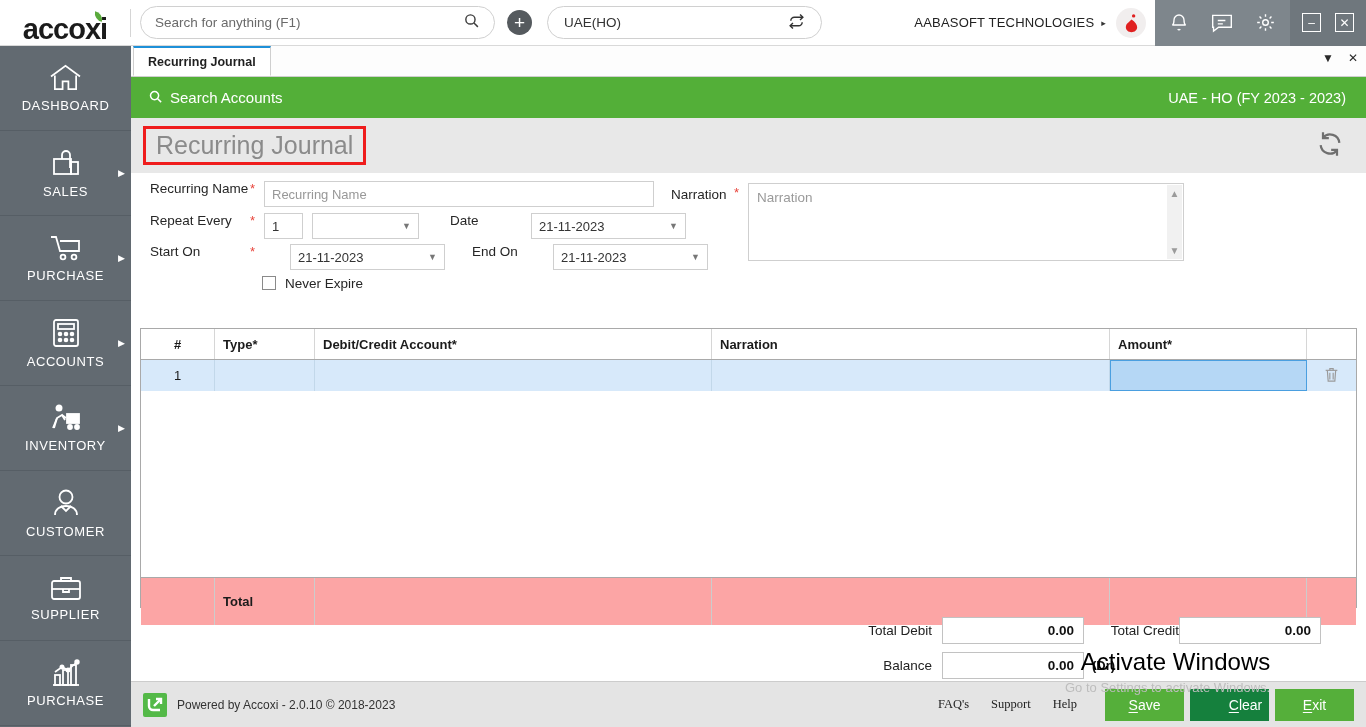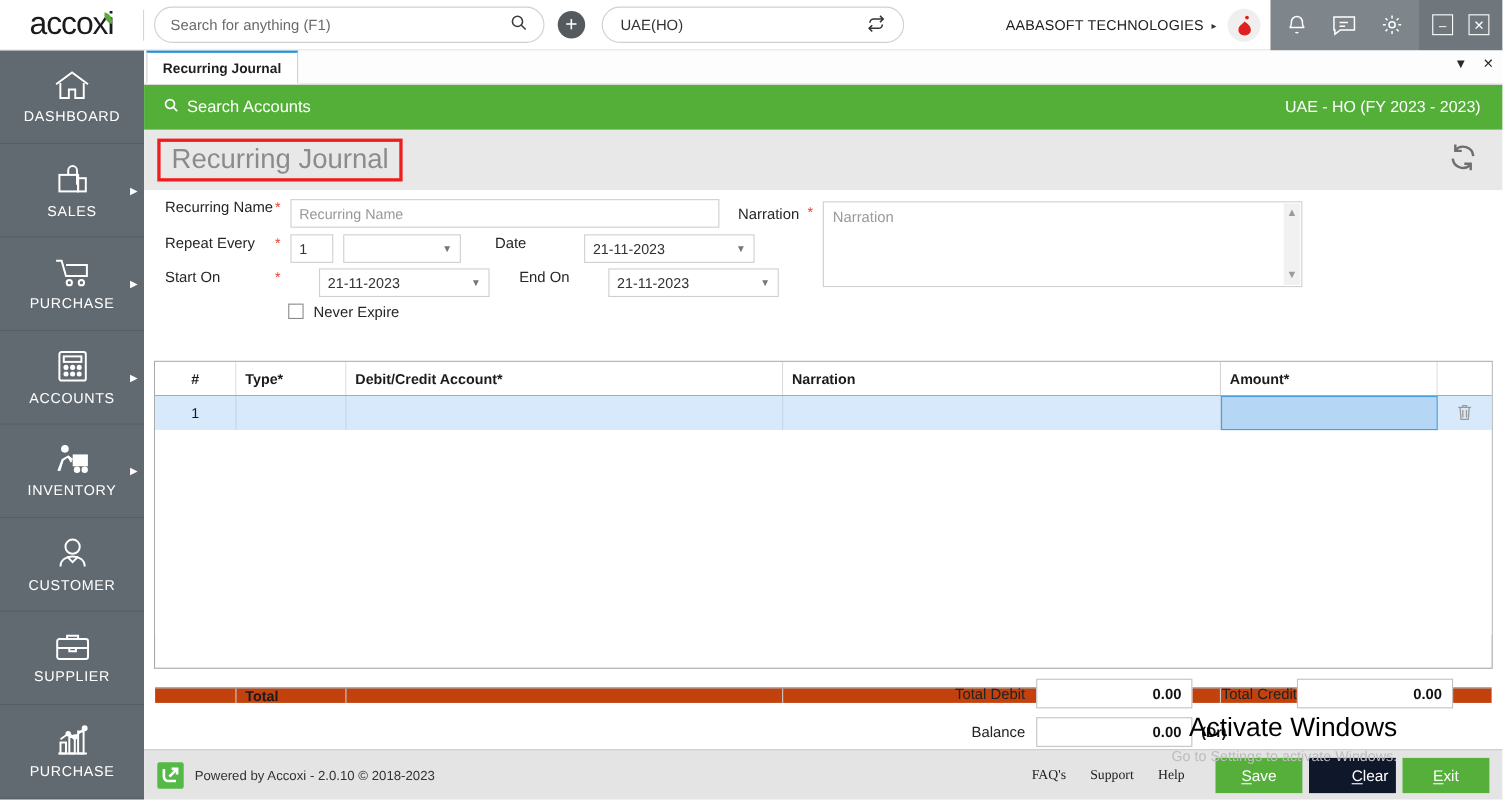--- a/index.html
+++ b/index.html
@@ -11,22 +11,22 @@
   }
   .app { position: relative; width: 1366px; height: 727px; }
 
   
   .topbar {
     position: absolute; left: 0; top: 0; width: 1366px; height: 46px;
     background: #ffffff; display: flex; align-items: center;
     border-bottom: 1px solid #d9d9d9;
   }
   .logo {
-    width: 130px; height: 46px; display: flex; align-items: center;
-    justify-content: center; font-size: 29px; font-weight: normal;
+    width: 130px; height: 46px; display: flex; align-items: flex-end;
+    justify-content: center; font-size: 29px; font-weight: bold;
     letter-spacing: -1px; color: #1b1b1b; position: relative;
   }
   .logo .leaf {
     position: absolute; width: 9px; height: 9px; background: #5aaa3c;
     border-radius: 0 100% 0 100%; top: 12px; right: 27px;
     transform: rotate(12deg);
   }
   .logo-divider { width: 1px; height: 28px; background: #d5d5d5; }
   .search-box {
     margin-left: 9px; width: 355px; height: 33px; border: 1px solid #d0d0d0;
@@ -175,23 +175,22 @@
   }
   .gh.c { justify-content: center; }
   .grid-row { display: flex; height: 31px; background: #d7e9fa; }
   .gc { border-right: 1px solid #c2d8ea; display: flex; align-items: center;
         padding: 0 8px; font-size: 13px; color: #1b1b1b; }
   .gc.c { justify-content: center; }
   .gc.sel { background: #b5d7f5; border: 1.5px solid #4a9fe0; }
   .gc.del { justify-content: center; border-right: none; }
   .grid-body-fill { height: 186px; background: #fff; }
   .grid-total {
-    display: flex; height: 14px; background: #c2410c;
+    display: flex; height: 48px; background: #fca5a5;
     border-top: 1px solid #a9a9a9;
-    margin-top: 48px;
   }
   .gt { border-right: 1px solid #cccccc; display: flex; align-items: center;
         padding: 0 8px; font-size: 13px; font-weight: bold; color: #1b1b1b; }
 
   
   .totals { position: absolute; left: 840px; top: 617px; }
   .trow { display: flex; align-items: center; margin-bottom: 8px; }
   .tlabel { font-size: 13.5px; color: #222; text-align: right; }
   .tbox {
     border: 1px solid #c2c2c2; height: 27px; background: #fff;
@@ -214,21 +213,21 @@
   }
   .powered .ptxt { font-size: 12px; color: #333; }
   .bottom-right { margin-left: auto; display: flex; align-items: center; gap: 0; }
   .blink { font-size: 12.5px; color: #222; margin-right: 22px; font-family: Liberation Serif, serif; }
   .btn {
     width: 79px; height: 32px; display: flex; align-items: center;
     justify-content: center; color: #fff; font-size: 14px; margin-left: 6px;
     border: none; font-family: "Liberation Sans", sans-serif; cursor: pointer;
   }
   .btn.green { background: #55af3a; }
-  .btn.dark { background: #0f172a; padding-left: 32px; }
+  .btn.dark { background: #15803d; padding-left: 32px; }
   .btn u { text-underline-offset: 2px; }
 
   
   .watermark {
     position: absolute; left: 1065px; top: 648px; color: #b4b4b4;
     pointer-events: none; z-index: 30;
   }
   .watermark .l1 { font-size: 24px; color: #000000; white-space: nowrap; text-align: right; }
   .watermark .l2 { font-size: 13px; color: #bdbdbd; white-space: nowrap; margin-top: 4px; }
 </style>

